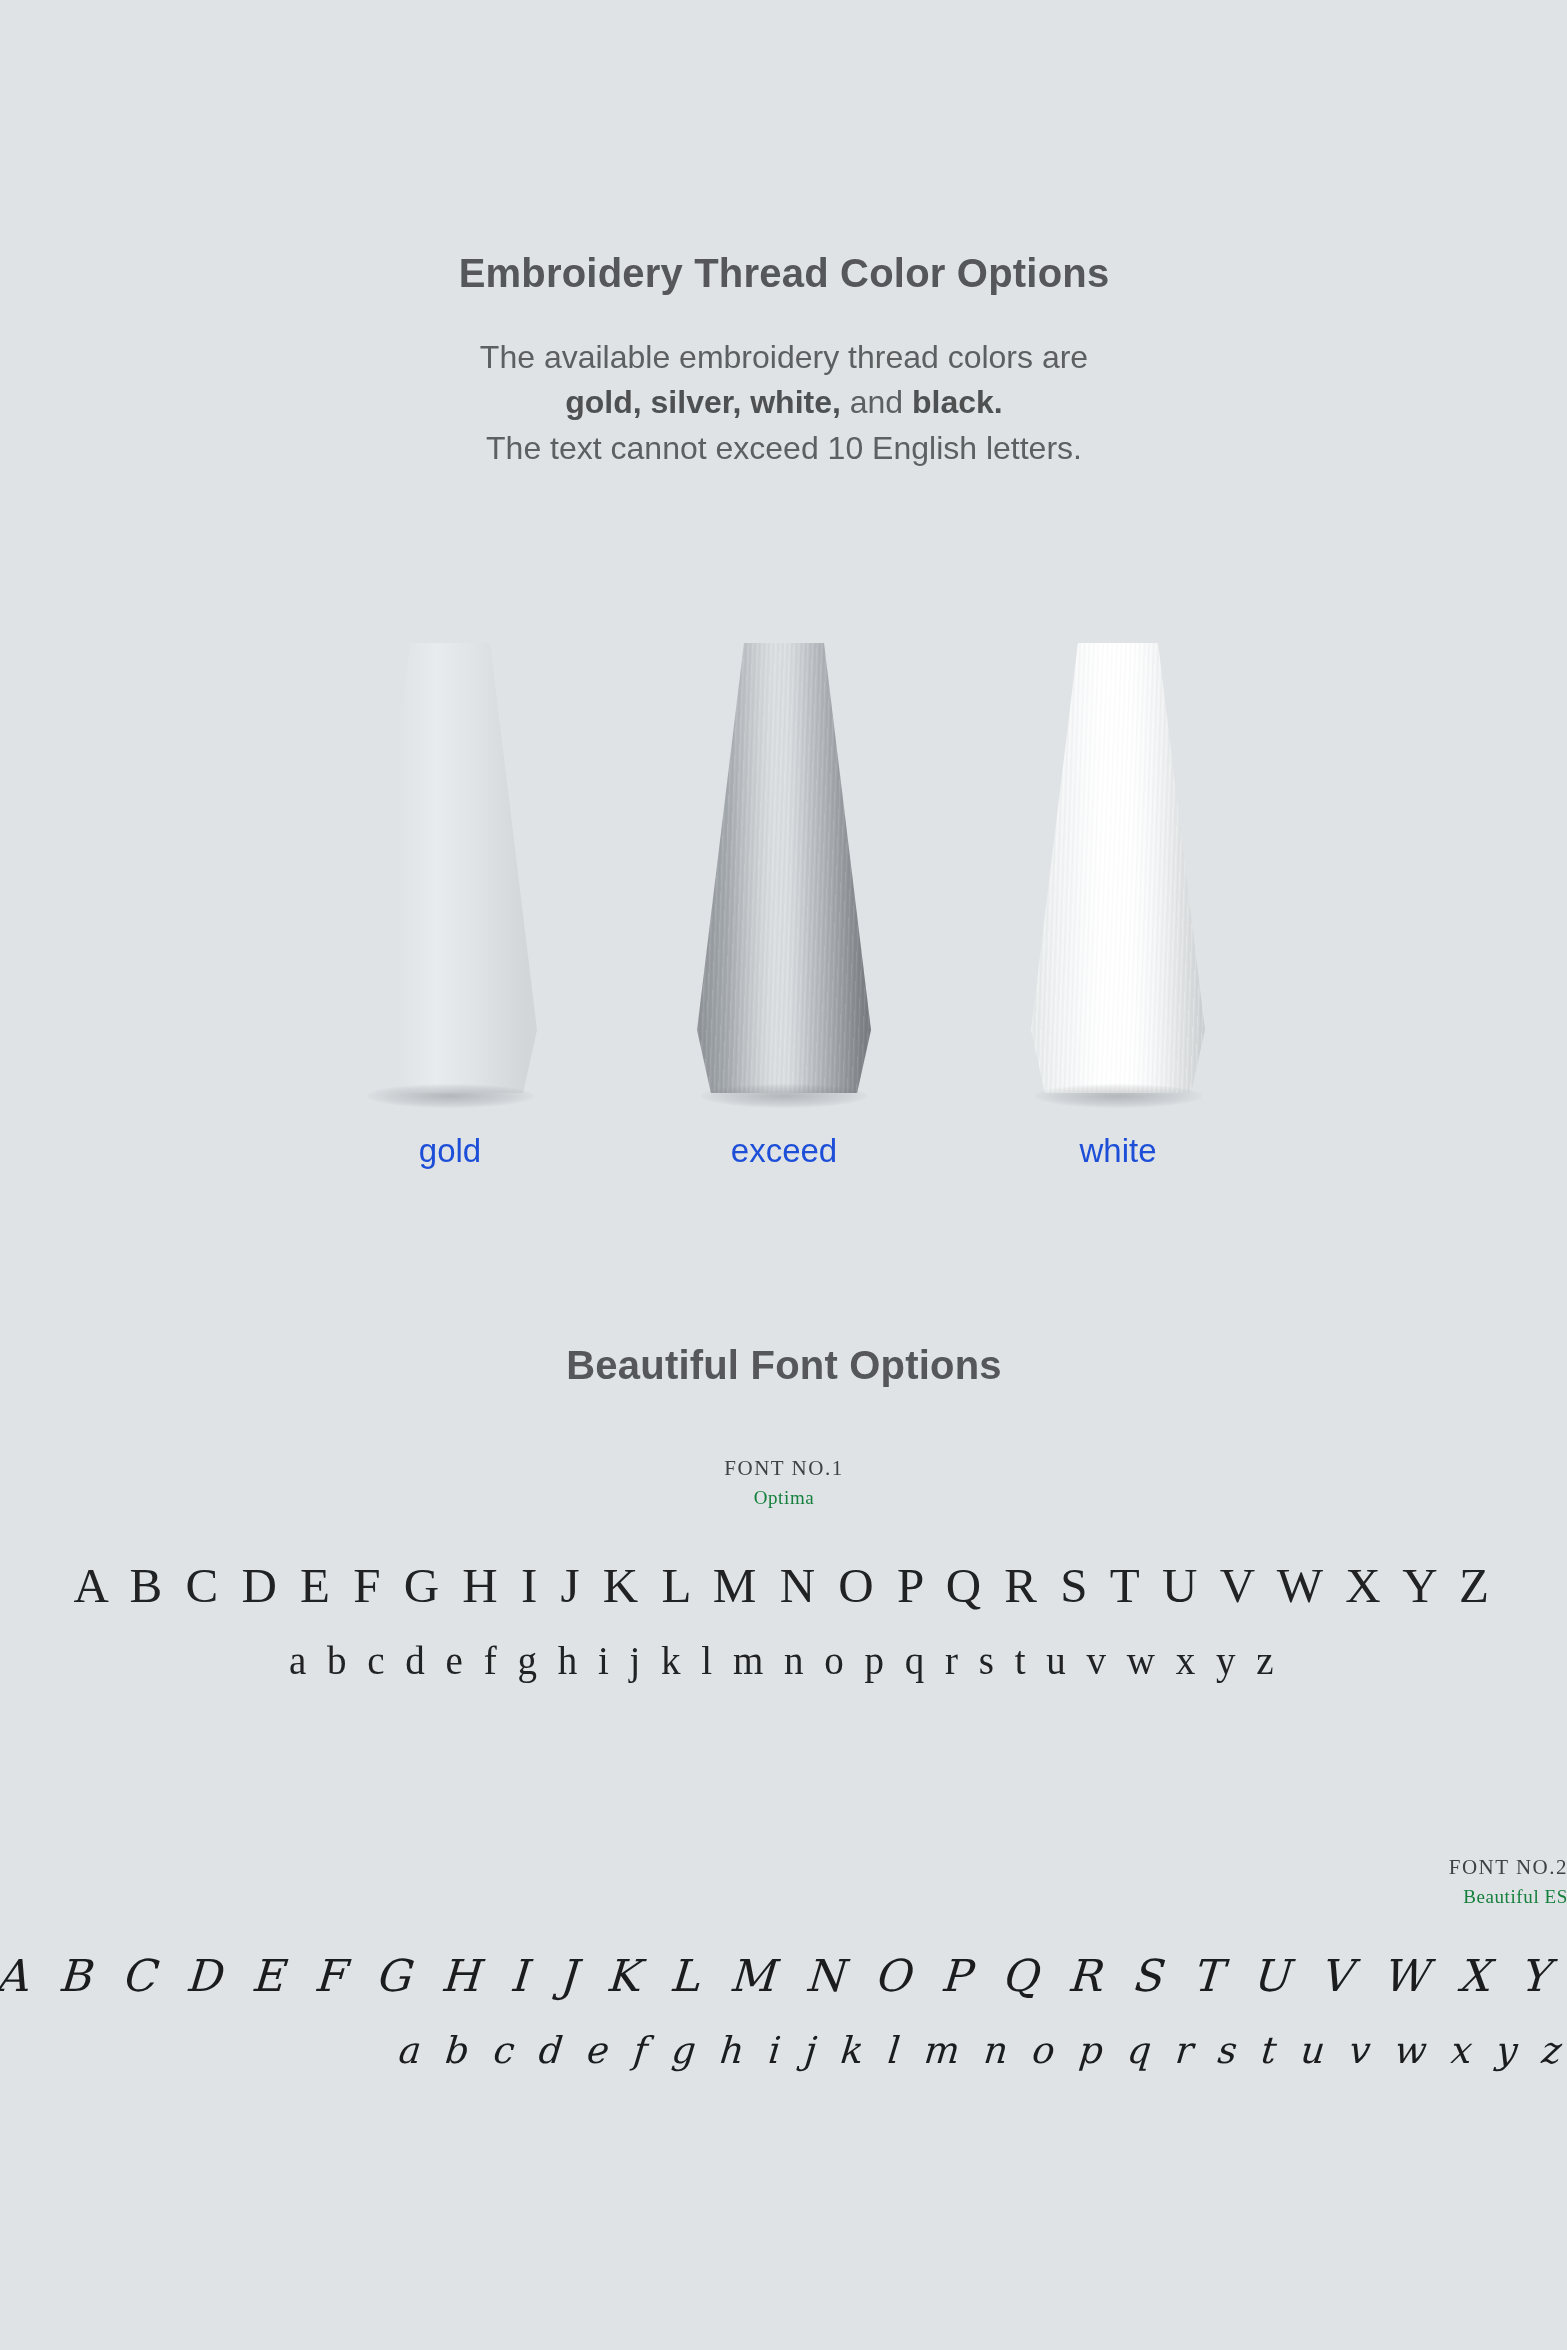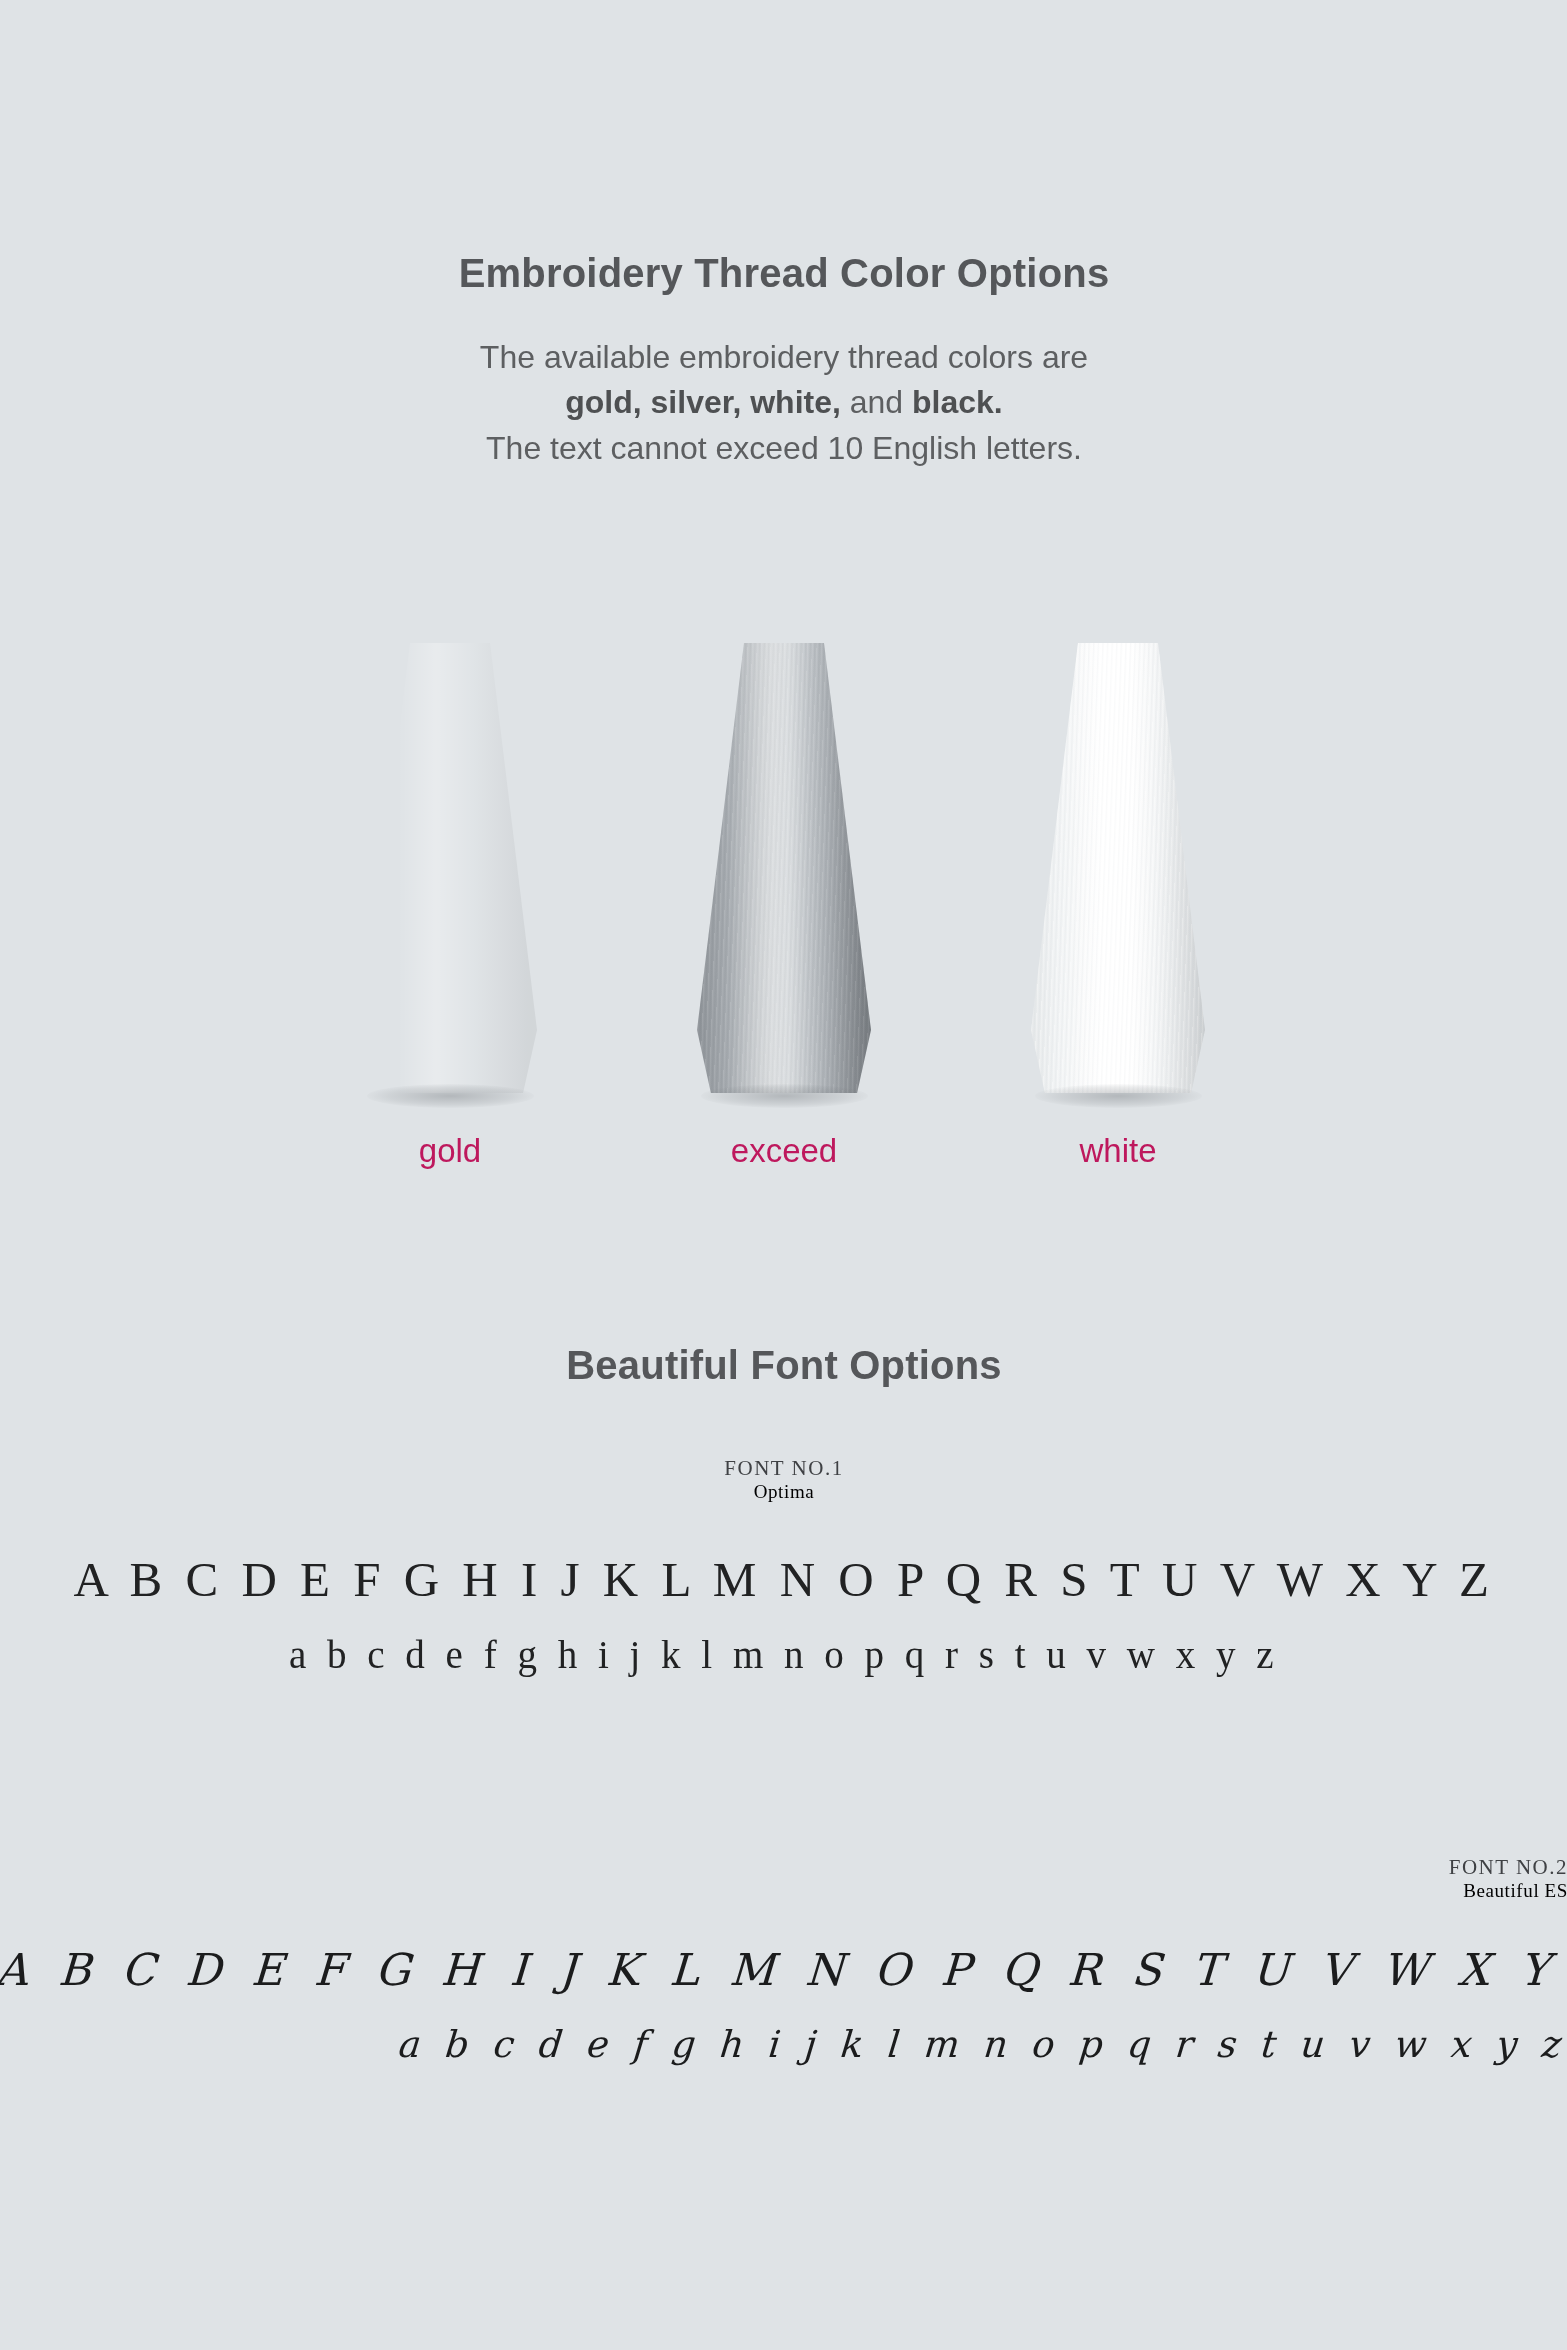--- a/index.html
+++ b/index.html
@@ -143,21 +143,21 @@
     background:
       repeating-linear-gradient(92deg, rgba(255,255,255,0.06) 0px, rgba(255,255,255,0.0) 1.8px, rgba(0,0,0,0.12) 2.8px, rgba(255,255,255,0.0) 4.6px),
       linear-gradient(to right, #131415 0%, #1d1e1f 16%, #37383a 40%, #303133 58%, #1c1d1e 80%, #0f1011 96%, #0a0b0c 100%);
   }
   .cone-black .sheen {
     background: linear-gradient(to right, rgba(255,255,255,0) 20%, rgba(255,255,255,0.10) 44%, rgba(255,255,255,0.0) 66%, rgba(0,0,0,0.10) 98%);
   }
   .cone-label {
     margin-top: 39px;
     font-size: 33px;
-    color: #be185d;
+    color: #1d4ed8;
     font-family: "Liberation Sans", sans-serif;
   }
 
   
   #font-title {
     position: absolute;
     top: 1343px;
     left: 0;
     width: 100%;
   }
@@ -171,25 +171,25 @@
   #font-block-2 { top: 1855px; text-align: right; }
 
   .font-no {
     font-family: "Liberation Serif", serif;
     font-size: 21px;
     letter-spacing: 1.5px;
     color: #3f4144;
     font-weight: normal;
   }
   .font-name {
-    margin-top: 0;
+    margin-top: 6px;
     font-family: "Liberation Serif", serif;
     font-size: 19px;
     letter-spacing: 0.6px;
-    color: #000000;
+    color: #15803d;
   }
   .specimen-upper {
     margin-top: 48px;
     font-family: "Liberation Serif", serif;
     font-size: 49px;
     letter-spacing: 5.5px;
     color: #212223;
     white-space: nowrap;
   }
   .specimen-lower {

